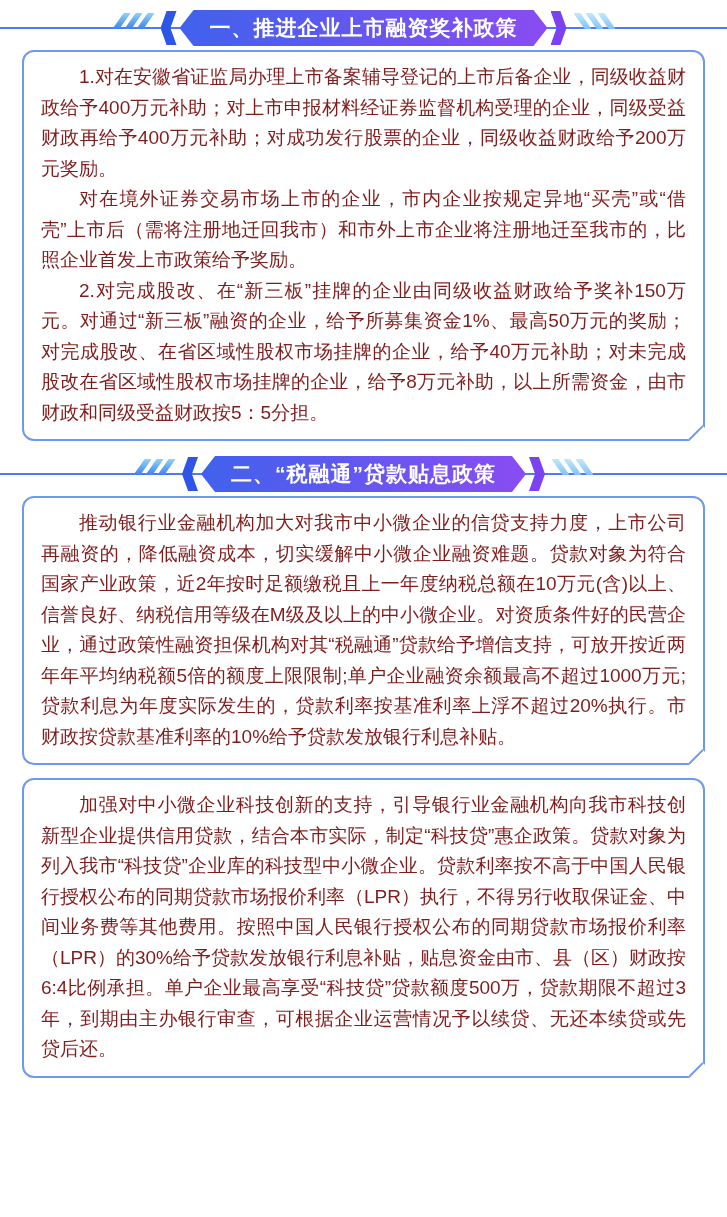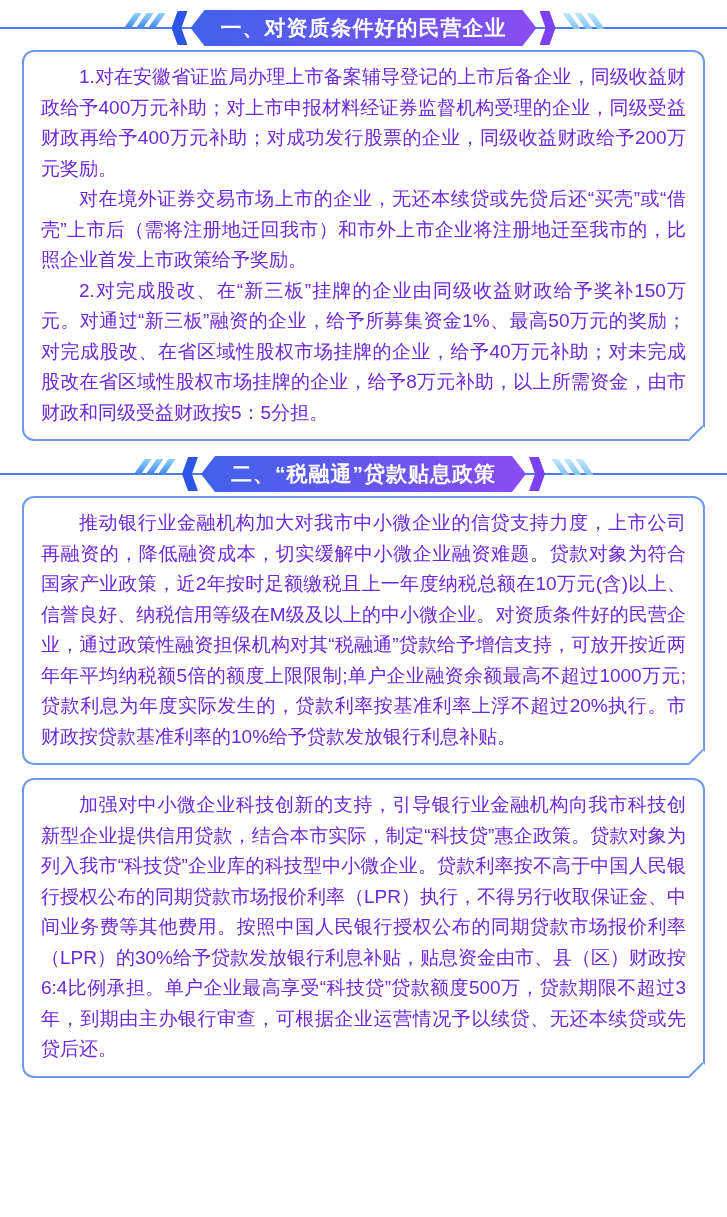--- a/index.html
+++ b/index.html
@@ -70,52 +70,52 @@
     position: absolute; width: 20px; height: 20px;
     right: -11px; bottom: -11px;
     background: #ffffff;
     border-left: 2px solid #6d99ee;
     transform: rotate(45deg);
   }
   .card p {
     margin: 0;
     font-size: 19px;
     line-height: 30.5px;
-    color: #6d28d9;
+    color: #7f1d1d;
     text-align: justify;
     text-indent: 2em;
   }
 </style>
 </head>
 <body>
 
 <div class="page">
 
   <section>
     <div class="band">
       <div class="hline"></div>
       <div class="band-center">
         <span class="slashes slashes-left">
             <i></i>
             <i></i>
             <i></i>
           </span>
         <span class="chev chev-left"></span>
-        <span class="banner">一、对资质条件好的民营企业</span>
+        <span class="banner">一、推进企业上市融资奖补政策</span>
         <span class="chev chev-right"></span>
         <span class="slashes slashes-right">
             <i></i>
             <i></i>
             <i></i>
           </span>
       </div>
     </div>
     <div class="card">
       <p>1.对在安徽省证监局办理上市备案辅导登记的上市后备企业，同级收益财政给予400万元补助；对上市申报材料经证券监督机构受理的企业，同级受益财政再给予400万元补助；对成功发行股票的企业，同级收益财政给予200万元奖励。</p>
-      <p>对在境外证券交易市场上市的企业，无还本续贷或先贷后还“买壳”或“借壳”上市后（需将注册地迁回我市）和市外上市企业将注册地迁至我市的，比照企业首发上市政策给予奖励。</p>
+      <p>对在境外证券交易市场上市的企业，市内企业按规定异地“买壳”或“借壳”上市后（需将注册地迁回我市）和市外上市企业将注册地迁至我市的，比照企业首发上市政策给予奖励。</p>
       <p>2.对完成股改、在“新三板”挂牌的企业由同级收益财政给予奖补150万元。对通过“新三板”融资的企业，给予所募集资金1%、最高50万元的奖励；对完成股改、在省区域性股权市场挂牌的企业，给予40万元补助；对未完成股改在省区域性股权市场挂牌的企业，给予8万元补助，以上所需资金，由市财政和同级受益财政按5：5分担。</p>
     </div>
   </section>
 
   <section>
     <div class="band">
       <div class="hline"></div>
       <div class="band-center">
         <span class="slashes slashes-left">
             <i></i>

